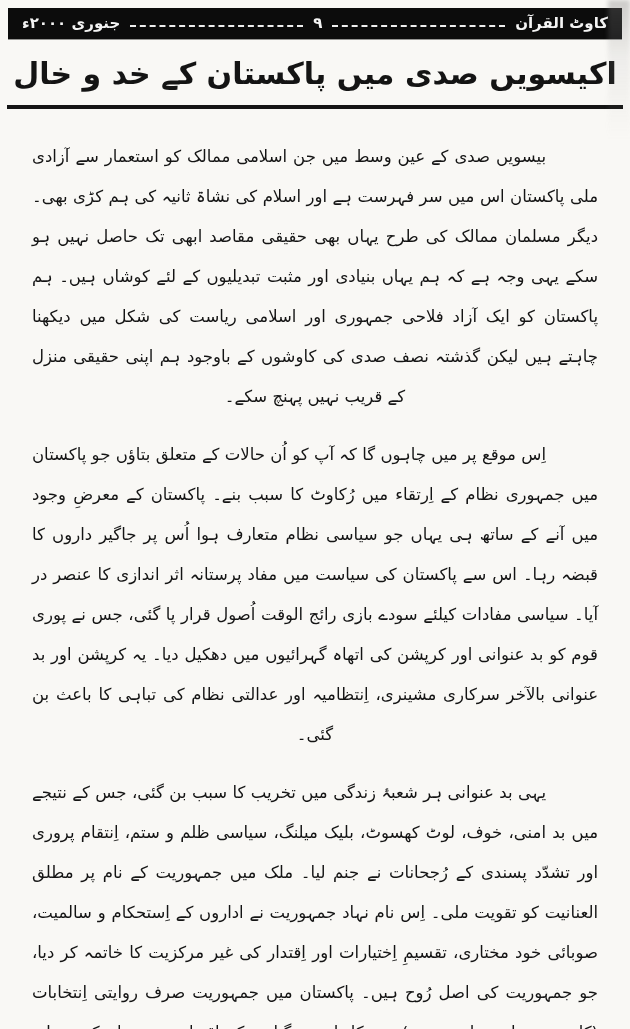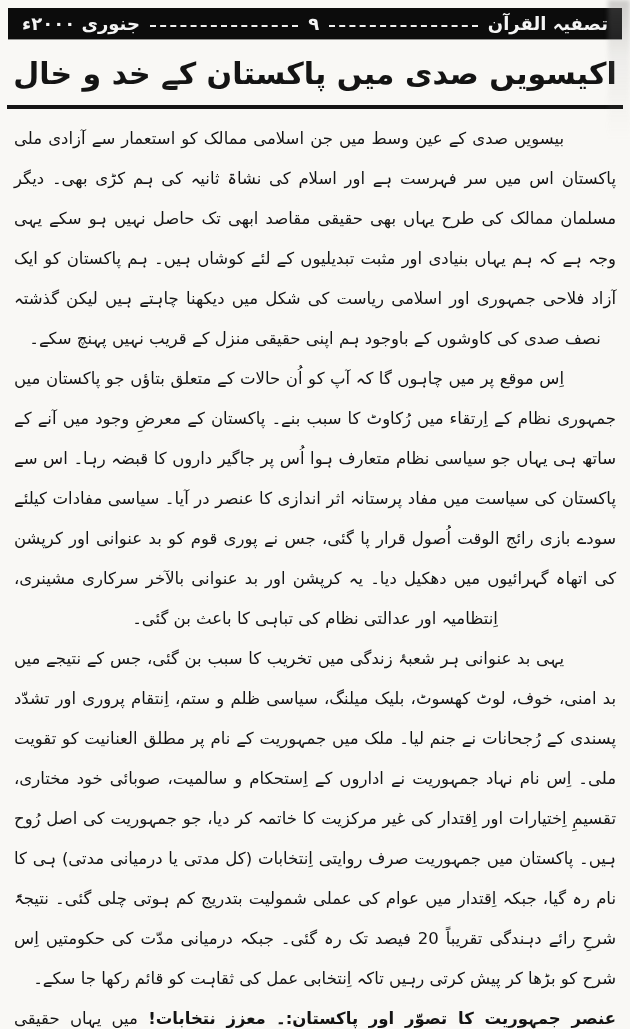--- a/index.html
+++ b/index.html
@@ -36,21 +36,21 @@
     margin: 8px 8px 0 8px;
     height: 31px;
     background: #0c0c0c;
     color: #f4f4f4;
     display: flex;
     align-items: center;
     padding: 0 10px;
     box-shadow: 0 1px 0 rgba(0,0,0,.4);
   }
   .hdr-text {
-    font-size: 18px;
+    font-size: 15px;
     font-weight: bold;
     white-space: nowrap;
     line-height: 1;
     padding: 0 4px;
   }
   .dash {
     flex: 1;
     height: 0;
     border-top: 2px dashed #efefef;
     margin: 4px 6px 0 6px;
@@ -69,21 +69,21 @@
     border-bottom: 4px solid #151515;
     line-height: 1.5;
   }
   .body-text {
     padding: 10px 14px 0 14px;
     font-size: 16.5px;
     line-height: 40px;
     text-align: justify;
   }
   .para {
-    margin: 0;
+    margin: 18px;
     text-align: justify;
   }
   .para.indent {
     text-indent: 52px;
   }
   .para.center-last {
     text-align-last: center;
   }
   .heading-underline {
     border-bottom: 3px solid #141414;
@@ -94,21 +94,21 @@
   }
 </style>
 </head>
 <body>
 
 <div class="page">
 
   <div class="smudge"></div>
 
   <div class="header-bar" dir="rtl">
-    <span class="hdr-text">تصفیہ القرآن</span>
+    <span class="hdr-text">کاوٹ القرآن</span>
     <span class="dash"></span>
     <span class="hdr-text">۹</span>
     <span class="dash"></span>
     <span class="hdr-text">جنوری ۲۰۰۰ء</span>
   </div>
 
   <div class="title-wrap">
     <h1 class="title" dir="rtl">اکیسویں صدی میں پاکستان کے خد و خال</h1>
   </div>
 

